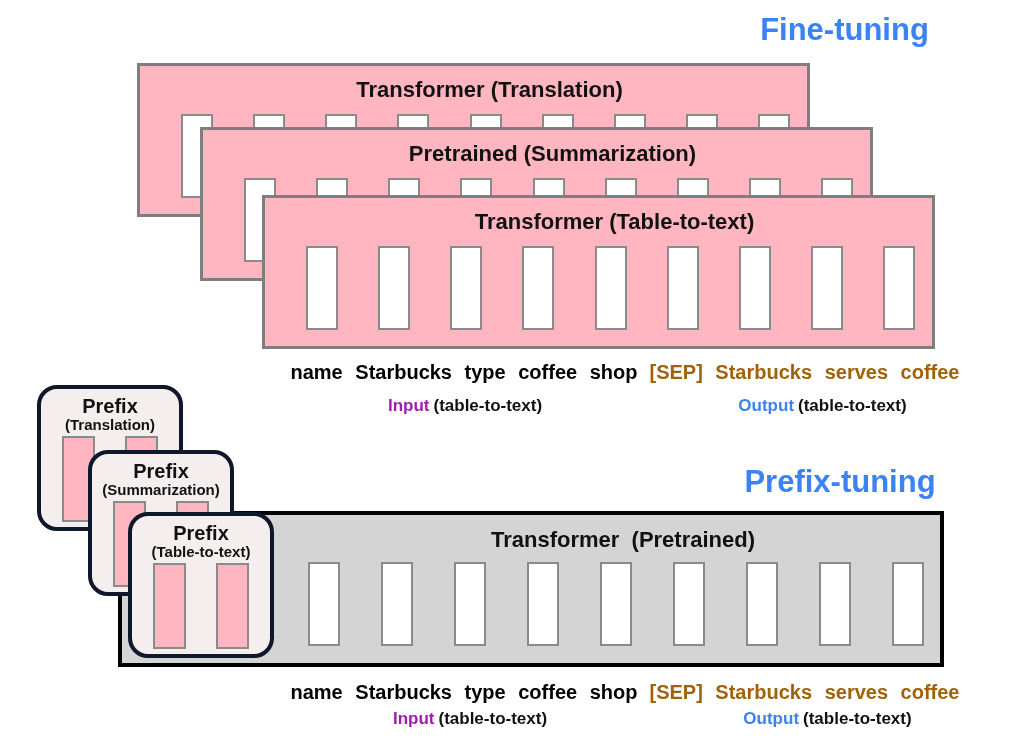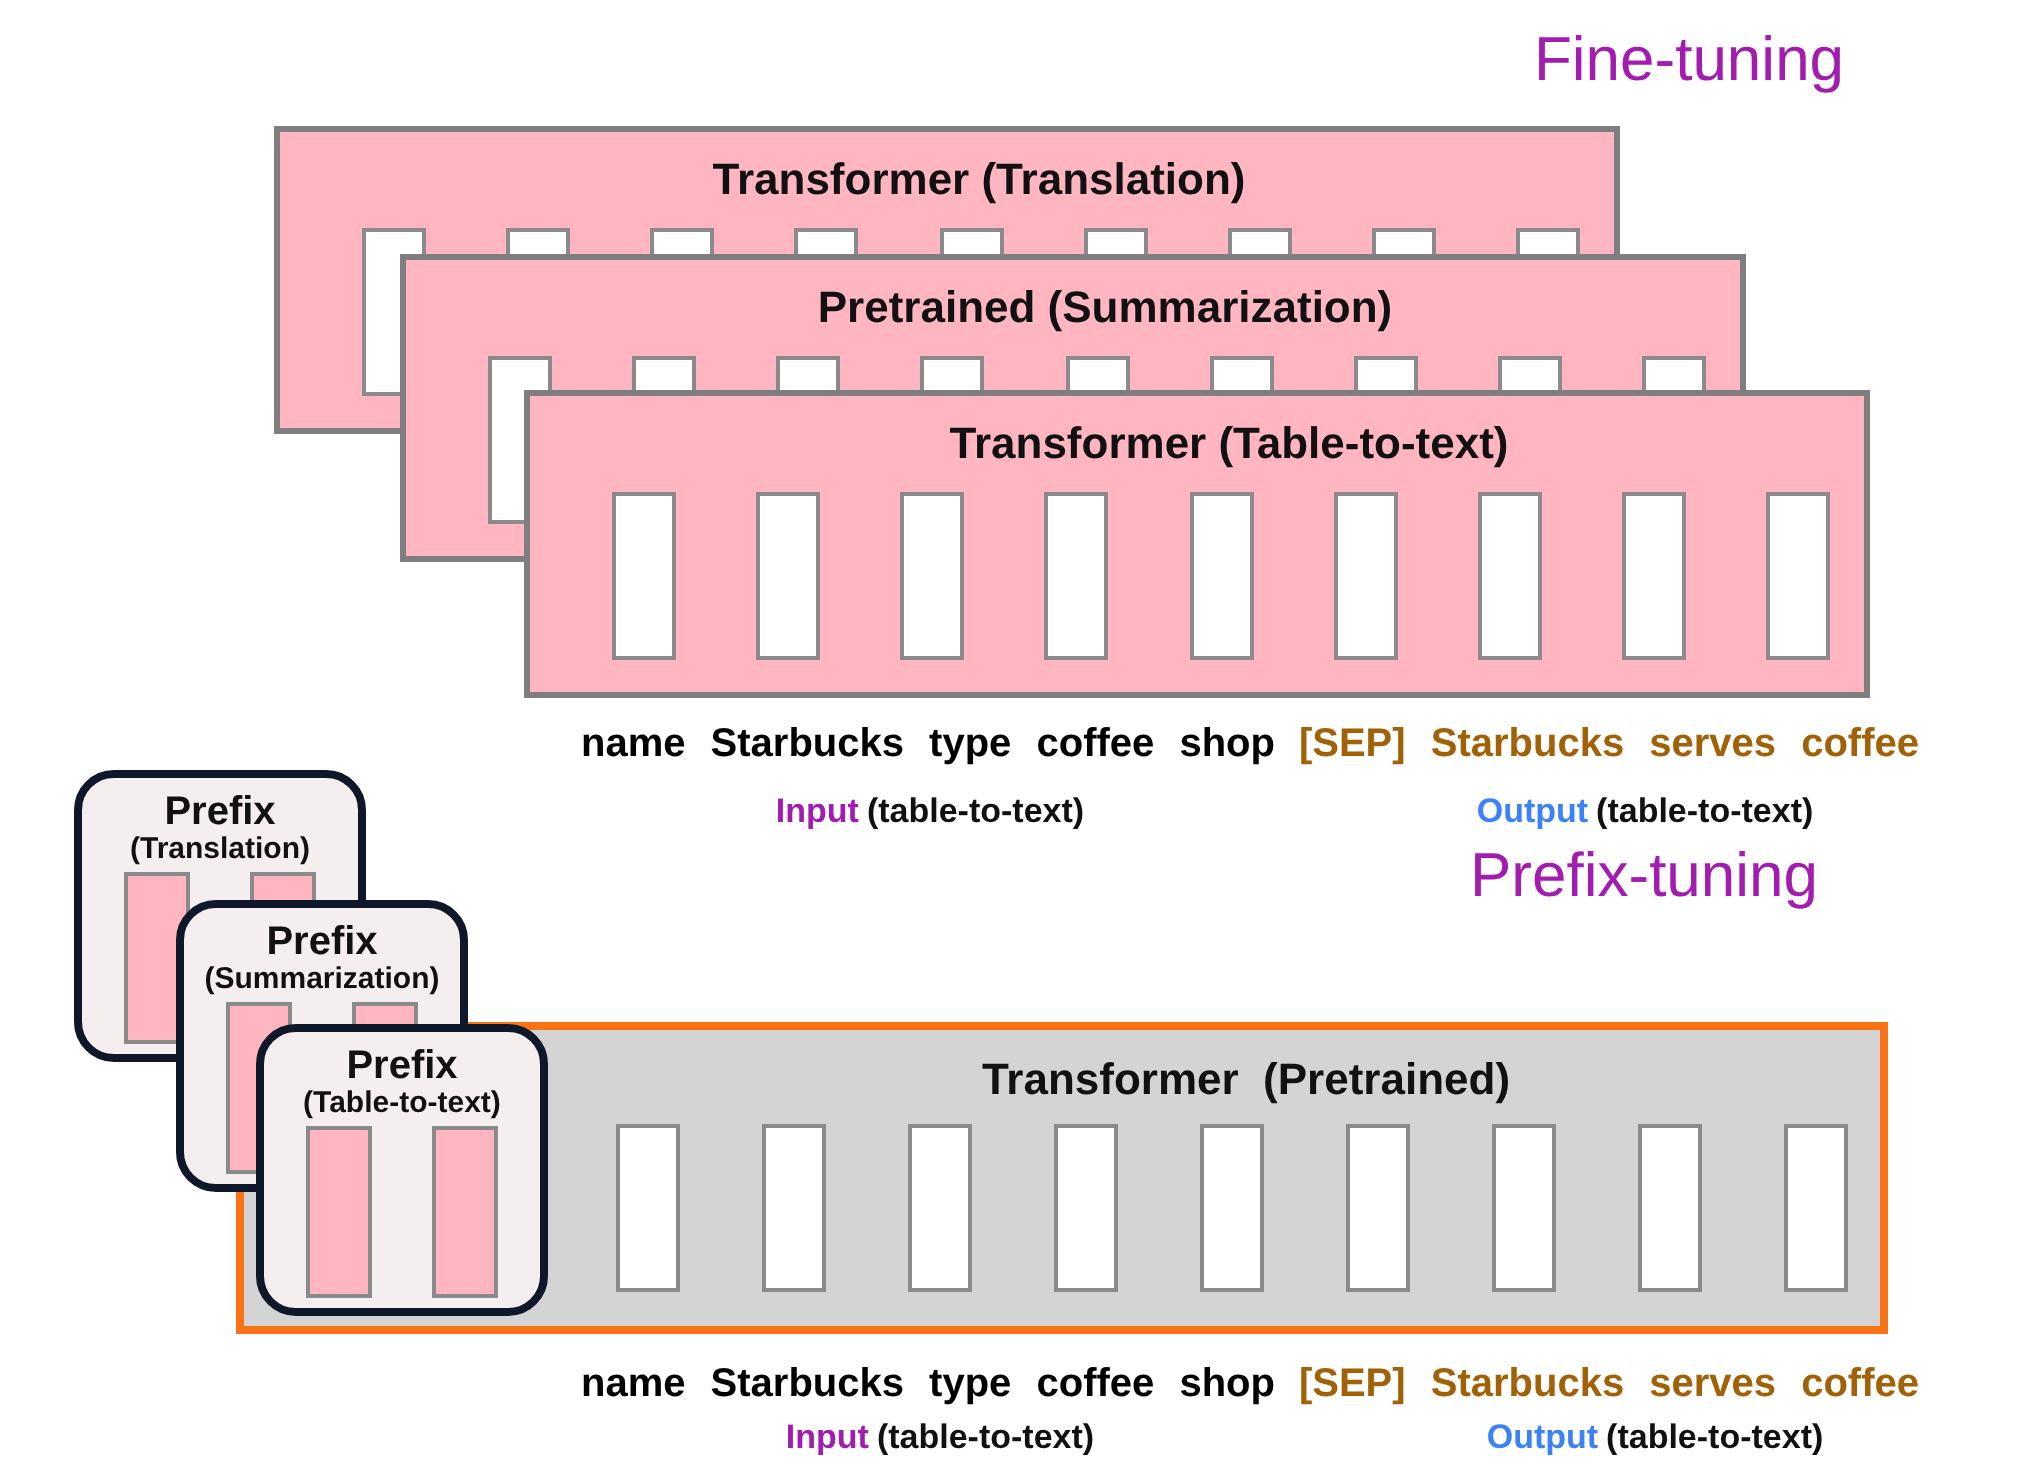--- a/index.html
+++ b/index.html
@@ -1,22 +1,22 @@
 <!DOCTYPE html>
 <html><head>
 <meta charset="utf-8">
 <style>
   html,body{margin:0;padding:0;background:#ffffff;}
   body{font-family:"Liberation Sans",sans-serif;font-weight:bold;color:#111;}
   #canvas{position:relative;width:1018px;height:740px;background:#fff;overflow:hidden;}
 
   
-  .big-title{position:absolute;font-size:31px;font-weight:normal;letter-spacing:0px;color:#a21caf;}
+  .big-title{position:absolute;font-size:31px;font-weight:bold;letter-spacing:0px;color:#3b82f6;}
   #ft-title{left:752px;top:12px;width:185px;text-align:center;}
-  #pt-title{left:735px;top:420px;width:210px;}
+  #pt-title{left:735px;top:464px;width:210px;text-align:center;}
 
   
   .tbox{position:absolute;width:673px;height:154px;background:#FFB6C1;
         border:3px solid #7e7e7e;box-sizing:border-box;}
   #tbox1{left:137px;top:63px;z-index:1;}
   #tbox2{left:200px;top:127px;z-index:2;}
   #tbox3{left:262px;top:195px;z-index:3;}
   .tbox-title{margin-top:11px;text-align:center;font-size:22px;font-weight:bold;white-space:pre;padding-left:32px;}
 
   .token-row{position:absolute;left:41px;right:17px;top:48px;height:84px;
@@ -34,21 +34,21 @@
   .io-label{position:absolute;text-align:center;font-size:17px;font-weight:bold;white-space:nowrap;}
   #io-in-top{left:340px;top:396px;width:250px;}
   #io-out-top{left:695px;top:396px;width:255px;}
   #io-in-bottom{left:345px;top:709px;width:250px;}
   #io-out-bottom{left:700px;top:709px;width:255px;}
   .io-blue{color:#a21caf;margin-right:4px;}
   .io-green{color:#3b82f6;margin-right:4px;}
 
   
   #gbox{position:absolute;left:118px;top:511px;width:826px;height:156px;
-        background:#D4D4D4;border:4px solid #f97316;box-sizing:border-box;z-index:1;}
+        background:#D4D4D4;border:4px solid #000000;box-sizing:border-box;z-index:1;}
   #gbox .tbox-title{position:absolute;left:160px;right:8px;top:12px;margin:0;}
   #gbox .token-row{left:186px;right:16px;top:47px;}
 
   .pbox{position:absolute;width:146px;height:146px;background:#F5EEEF;
         border:4px solid #0f172a;border-radius:20px;box-sizing:border-box;}
   #pbox1{left:37px;top:385px;z-index:2;}
   #pbox2{left:88px;top:450px;z-index:3;}
   #pbox3{left:128px;top:512px;z-index:4;}
   .p-title{margin-top:7px;text-align:center;font-size:20px;font-weight:bold;line-height:1.05;}
   .p-sub{text-align:center;font-size:15px;font-weight:bold;line-height:1.1;}

